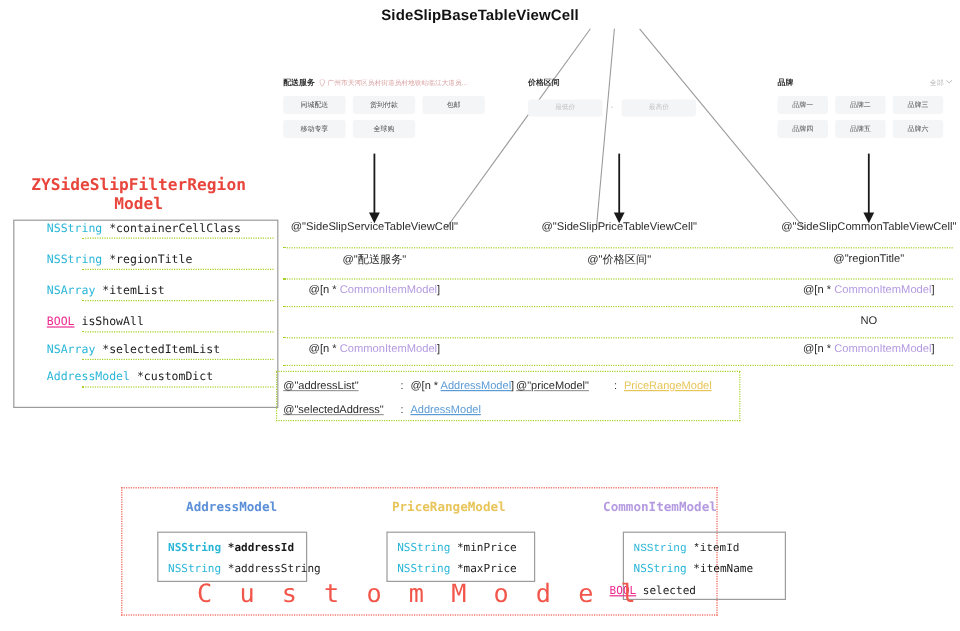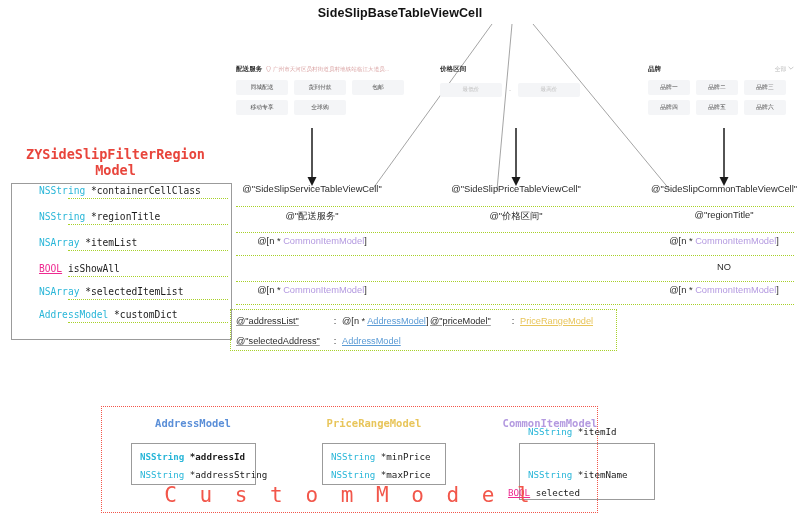--- a/index.html
+++ b/index.html
@@ -263,17 +263,17 @@
     <div class="cm-title cm-addr" style="left: 118px; top: 417px; width: 150px;">AddressModel</div>
     <div class="cm-box" style="left: 131px; top: 443px; width: 125px; height: 42px;"></div>
     <div class="cm-field" style="left: 140px; top: 451px; font-weight: bold;"><span class="t-cyan">NSString</span><span class="t-dark">&nbsp;*addressId</span></div>
     <div class="cm-field" style="left: 140px; top: 469px;"><span class="t-cyan">NSString</span><span class="t-dark">&nbsp;*addressString</span></div>
     <div class="cm-title cm-price" style="left: 299px; top: 417px; width: 150px;">PriceRangeModel</div>
     <div class="cm-box" style="left: 322px; top: 443px; width: 124px; height: 42px;"></div>
     <div class="cm-field" style="left: 331px; top: 451px;"><span class="t-cyan">NSString</span><span class="t-dark">&nbsp;*minPrice</span></div>
     <div class="cm-field" style="left: 331px; top: 469px;"><span class="t-cyan">NSString</span><span class="t-dark">&nbsp;*maxPrice</span></div>
     <div class="cm-title cm-item" style="left: 475px; top: 417px; width: 150px;">CommonItemModel</div>
     <div class="cm-box" style="left: 519px; top: 443px; width: 136px; height: 57px;"></div>
-    <div class="cm-field" style="left: 528px; top: 426px;"><span class="t-cyan">NSString</span><span class="t-dark">&nbsp;*itemId</span></div>
+    <div class="cm-field" style="left: 528px; top: 451px; font-family: Liberation Mono, monospace;"><span class="t-cyan">NSString</span><span class="t-dark">&nbsp;*itemId</span></div>
     <div class="cm-field" style="left: 528px; top: 469px;"><span class="t-cyan">NSString</span><span class="t-dark">&nbsp;*itemName</span></div>
     <div class="cm-field" style="left: 508px; top: 487px;"><span class="t-pink">BOOL</span><span class="t-dark">&nbsp;selected</span></div>
   </div>
 <div id="custom-model-label">C u s t o m    M o d e l</div>
 
 </body></html>

